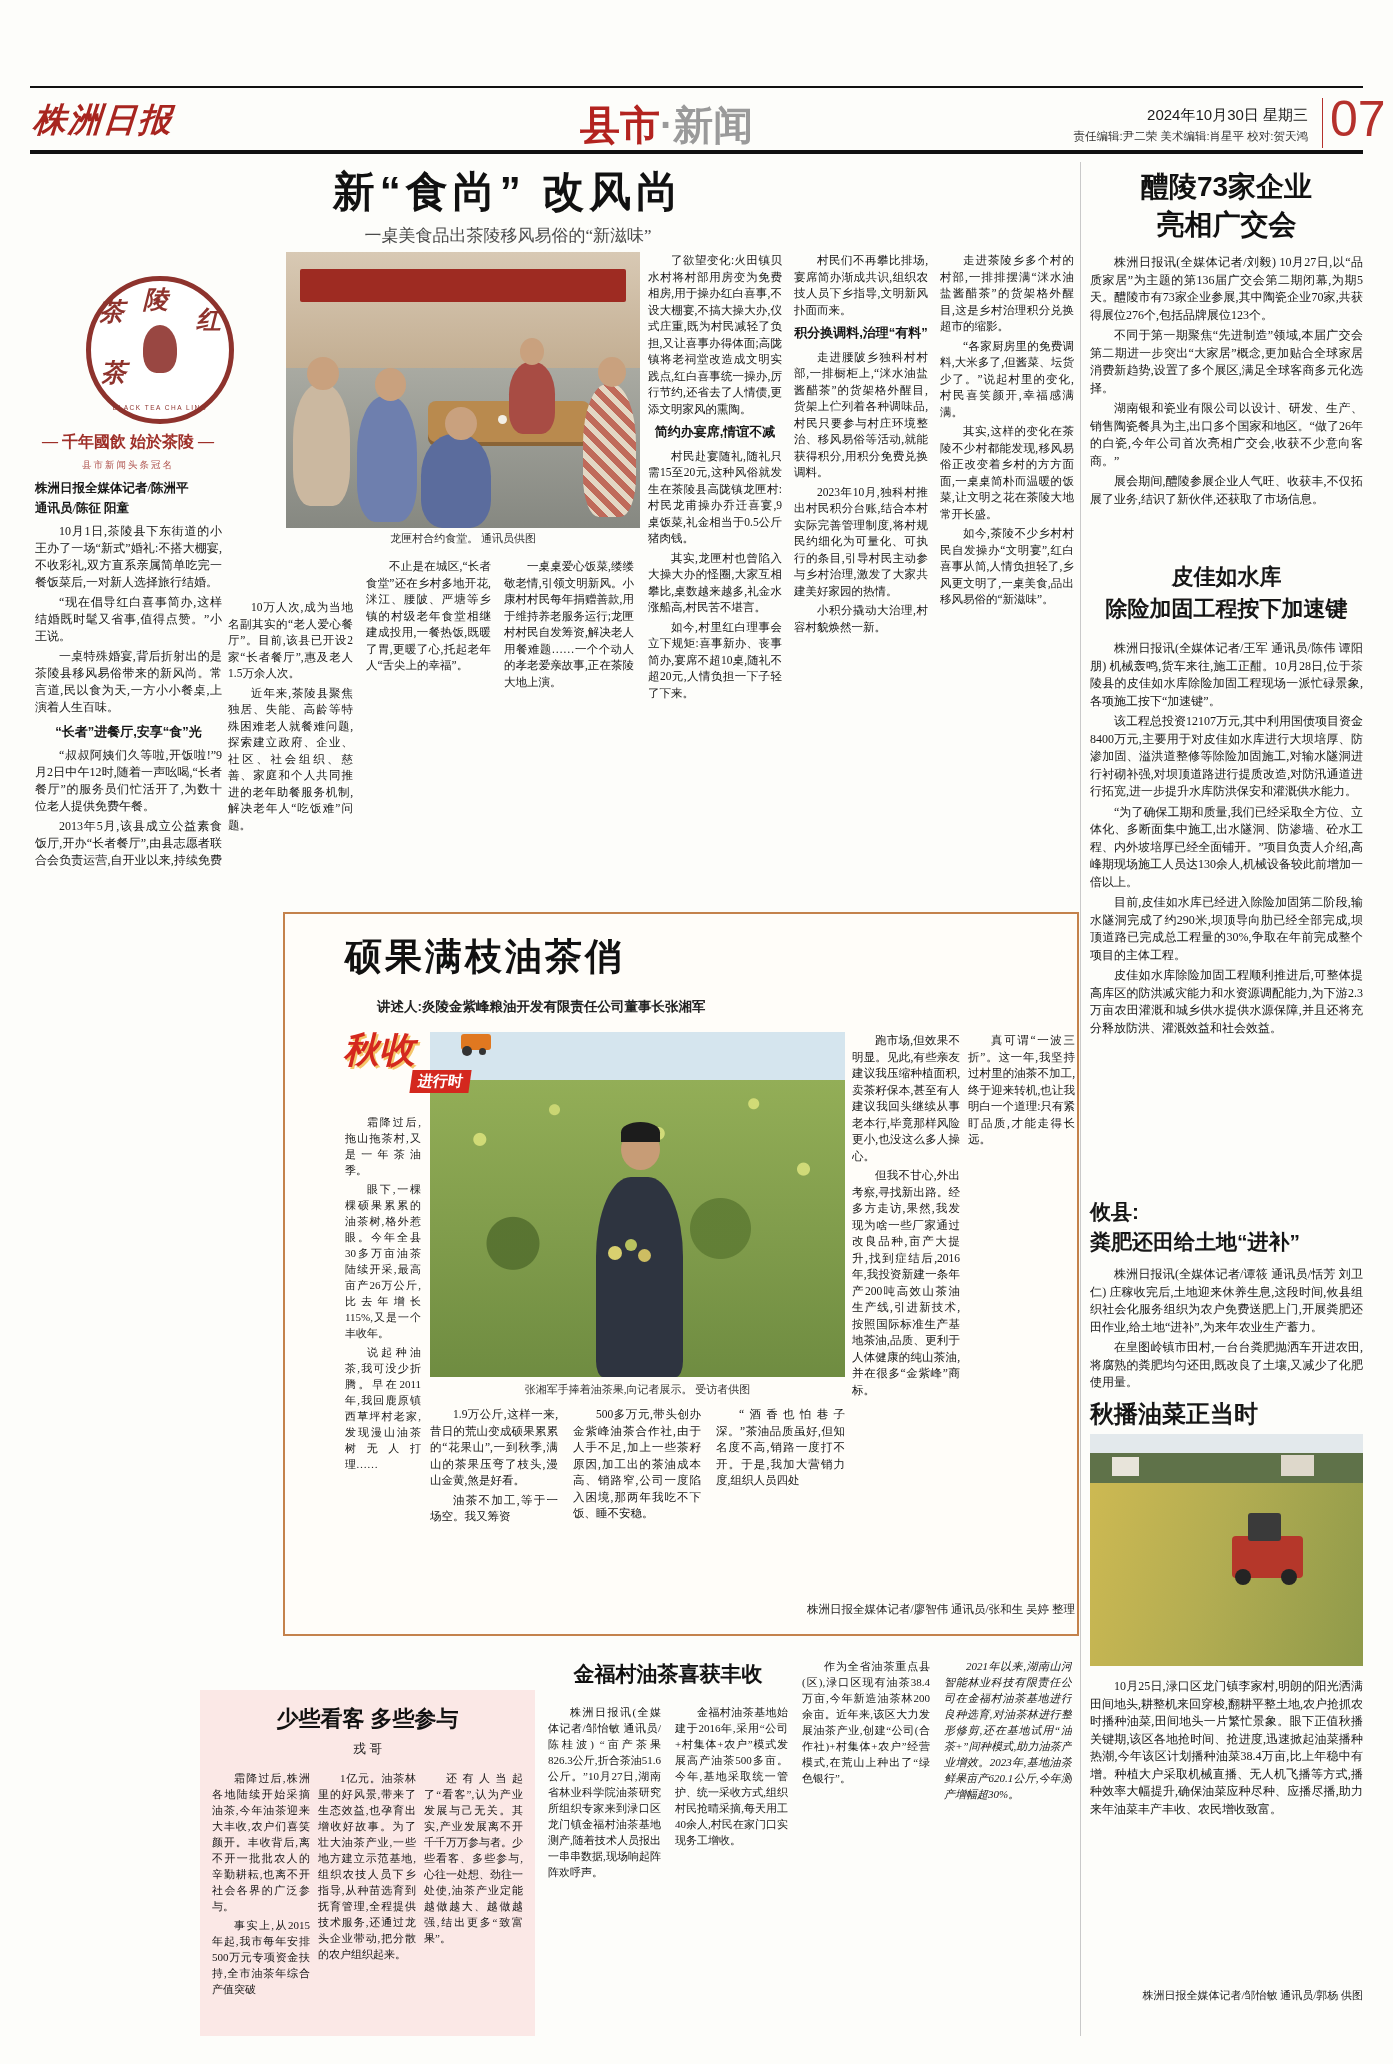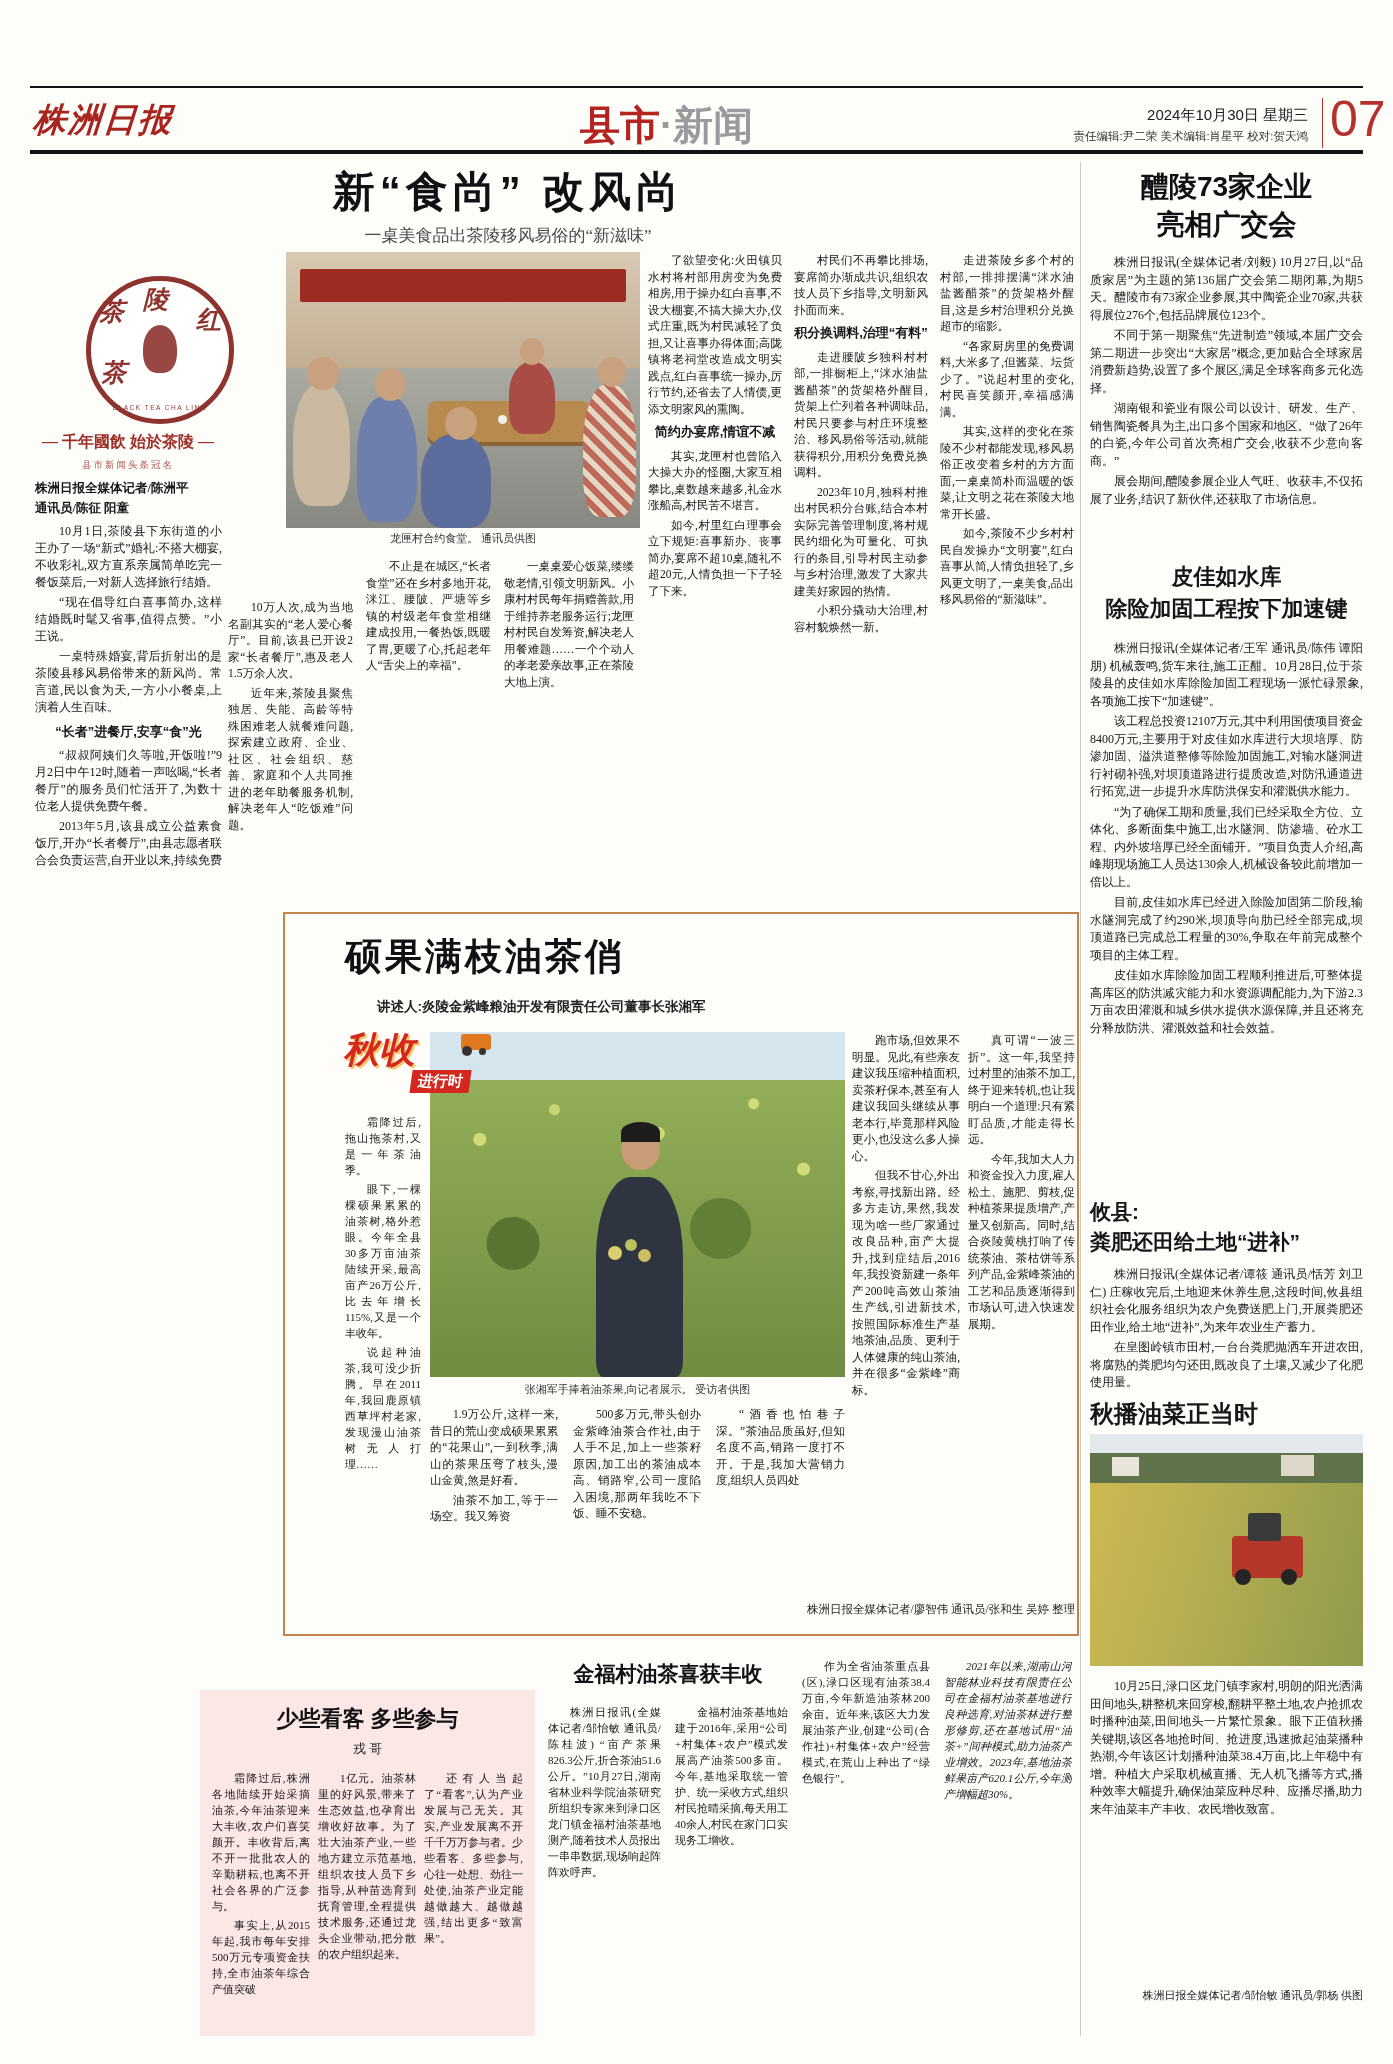--- a/index.html
+++ b/index.html
@@ -94,20 +94,21 @@
 <div class="col" style="left:366px;top:558px;width:125px;height:310px;">
     <p>不止是在城区,“长者食堂”还在乡村多地开花,洣江、腰陂、严塘等乡镇的村级老年食堂相继建成投用,一餐热饭,既暖了胃,更暖了心,托起老年人“舌尖上的幸福”。</p>
   </div>
 <div class="col" style="left:504px;top:558px;width:130px;height:310px;">
     <p>一桌桌爱心饭菜,缕缕敬老情,引领文明新风。小康村村民每年捐赠善款,用于维持养老服务运行;龙匣村村民自发筹资,解决老人用餐难题……一个个动人的孝老爱亲故事,正在茶陵大地上演。</p>
   </div>
 
 <div class="col" style="left:648px;top:252px;width:134px;height:616px;">
     <p>了欲望变化:火田镇贝水村将村部用房变为免费相房,用于操办红白喜事,不设大棚宴,不搞大操大办,仪式庄重,既为村民减轻了负担,又让喜事办得体面;高陇镇将老祠堂改造成文明实践点,红白喜事统一操办,厉行节约,还省去了人情债,更添文明家风的熏陶。</p>
     <div class="inline-subhead">简约办宴席,情谊不减</div>
+    <p>村民赴宴随礼,随礼只需15至20元,这种风俗就发生在茶陵县高陇镇龙匣村:村民龙甫操办乔迁喜宴,9桌饭菜,礼金相当于0.5公斤猪肉钱。</p>
     <p>其实,龙匣村也曾陷入大操大办的怪圈,大家互相攀比,桌数越来越多,礼金水涨船高,村民苦不堪言。</p>
     <p>如今,村里红白理事会立下规矩:喜事新办、丧事简办,宴席不超10桌,随礼不超20元,人情负担一下子轻了下来。</p>
   </div>
 <div class="col" style="left:794px;top:252px;width:134px;height:616px;">
     <p>村民们不再攀比排场,宴席简办渐成共识,组织农技人员下乡指导,文明新风扑面而来。</p>
     <div class="inline-subhead">积分换调料,治理“有料”</div>
     <p>走进腰陂乡独科村村部,一排橱柜上,“洣水油盐酱醋茶”的货架格外醒目,货架上伫列着各种调味品,村民只要参与村庄环境整治、移风易俗等活动,就能获得积分,用积分免费兑换调料。</p>
     <p>2023年10月,独科村推出村民积分台账,结合本村实际完善管理制度,将村规民约细化为可量化、可执行的条目,引导村民主动参与乡村治理,激发了大家共建美好家园的热情。</p>
     <p>小积分撬动大治理,村容村貌焕然一新。</p>
   </div>
@@ -210,21 +211,20 @@
   <div class="col" style="left:431px;top:492px;width:129px;height:212px;">
       <p>“酒香也怕巷子深。”茶油品质虽好,但知名度不高,销路一度打不开。于是,我加大营销力度,组织人员四处</p>
     </div>
 
   <div class="col" style="left:567px;top:118px;width:108px;height:578px;">
       <p>跑市场,但效果不明显。见此,有些亲友建议我压缩种植面积,卖茶籽保本,甚至有人建议我回头继续从事老本行,毕竟那样风险更小,也没这么多人操心。</p>
       <p>但我不甘心,外出考察,寻找新出路。经多方走访,果然,我发现为啥一些厂家通过改良品种,亩产大提升,找到症结后,2016年,我投资新建一条年产200吨高效山茶油生产线,引进新技术,按照国际标准生产基地茶油,品质、更利于人体健康的纯山茶油,并在很多“金紫峰”商标。</p>
     </div>
   <div class="col" style="left:683px;top:118px;width:107px;height:540px;">
       <p>真可谓“一波三折”。这一年,我坚持过村里的油茶不加工,终于迎来转机,也让我明白一个道理:只有紧盯品质,才能走得长远。</p>
-      <p>今年,我加大人力和资金投入力度,雇人松土、施肥、剪枝,促种植茶果提质增产,产量又创新高。同时,结合炎陵黄桃打响了传统茶油、茶枯饼等系列产品,金紫峰茶油的工艺和品质逐渐得到市场认可,进入快速发展期。</p>
     </div>
 
   <div class="abs right" style="left:420px;top:688px;width:370px;font-size:11.5px;color:#222;">株洲日报全媒体记者/廖智伟 通讯员/张和生 吴婷 整理</div>
 </div>
 
 <div class="abs" style="left:200px;top:1690px;width:335px;height:346px;background:#fbe8e6;">
   <div class="abs center sans" style="left:0;top:14px;width:335px;font-size:22px;font-weight:700;color:#111;text-align:center;">少些看客  多些参与</div>
   <div class="abs center" style="left:0;top:50px;width:335px;font-size:13px;color:#222;">戎 哥</div>
   <div class="col" style="left:12px;top:80px;width:98px;height:252px;font-size:11px;line-height:16px;">
       <p>霜降过后,株洲各地陆续开始采摘油茶,今年油茶迎来大丰收,农户们喜笑颜开。丰收背后,离不开一批批农人的辛勤耕耘,也离不开社会各界的广泛参与。</p>

